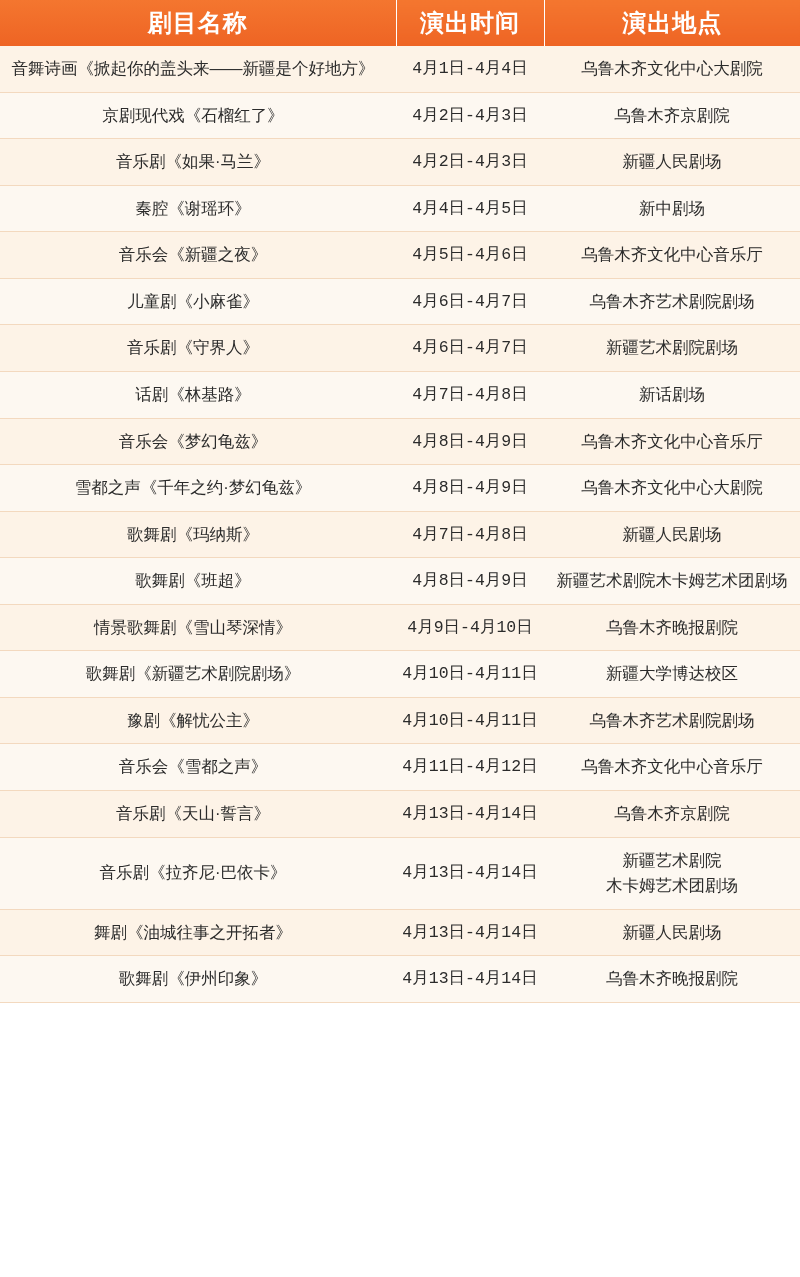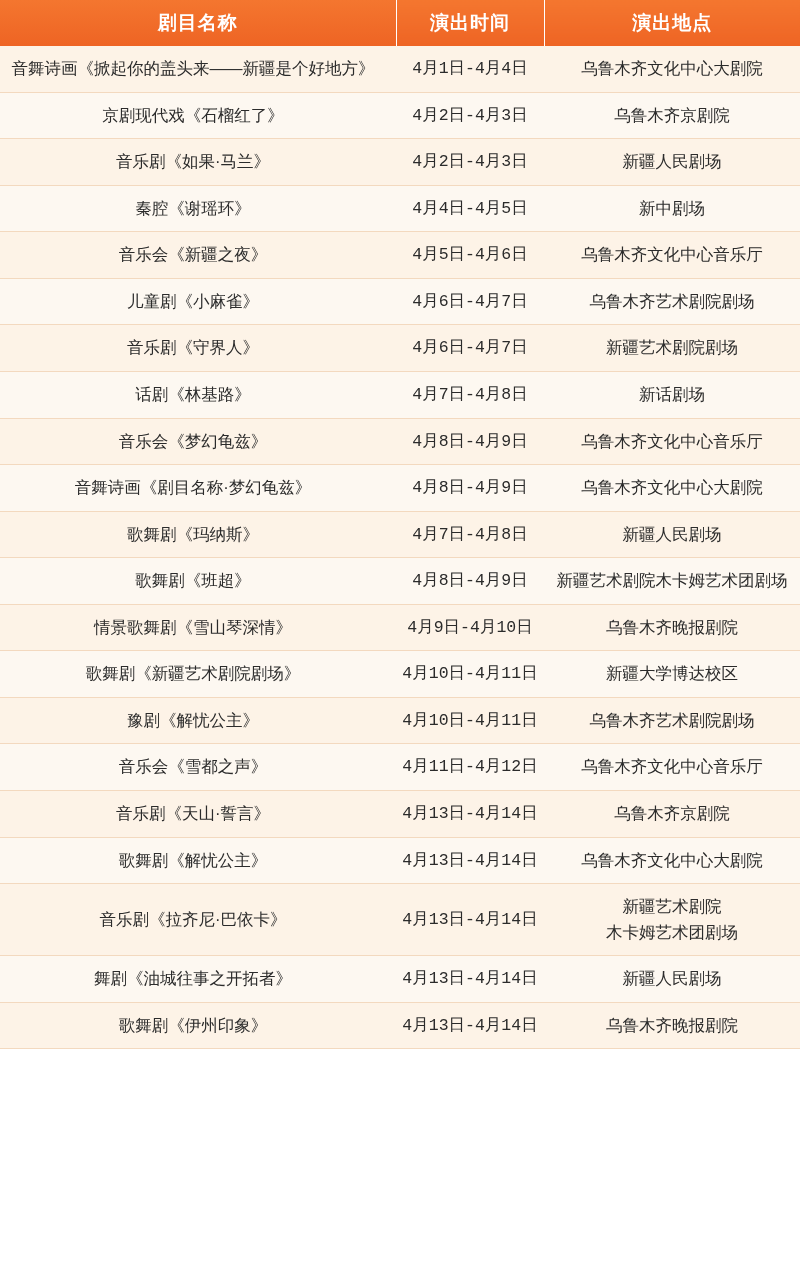--- a/index.html
+++ b/index.html
@@ -17,21 +17,21 @@
     table-layout: fixed;
   }
   .schedule-table col.c-name  { width: 396px; }
   .schedule-table col.c-time  { width: 148px; }
   .schedule-table col.c-venue { width: 256px; }
 
   .schedule-table thead th {
     background: #f06a2a;
     background: linear-gradient(180deg, #f4762f 0%, #ee6424 100%);
     color: #ffffff;
-    font-size: 19px;
+    font-size: 24px;
     font-weight: bold;
     letter-spacing: 1px;
     height: 46px;
     padding: 4px 13px;
     text-align: center;
     border-right: 1px solid #ffffff;
     box-sizing: border-box;
   }
   .schedule-table thead th:last-child {
     border-right: none;
@@ -181,21 +181,21 @@
         </td>
         <td class="col-time">
           <span class="cell-line">4月8日-4月9日</span>
         </td>
         <td class="col-venue">
           <span class="cell-line">乌鲁木齐文化中心音乐厅</span>
         </td>
       </tr>
       <tr>
         <td class="col-name">
-          <span class="cell-line">音舞诗画《剧目名称·梦幻龟兹》</span>
+          <span class="cell-line">雪都之声《千年之约·梦幻龟兹》</span>
         </td>
         <td class="col-time">
           <span class="cell-line">4月8日-4月9日</span>
         </td>
         <td class="col-venue">
           <span class="cell-line">乌鲁木齐文化中心大剧院</span>
         </td>
       </tr>
       <tr>
         <td class="col-name">
@@ -265,31 +265,20 @@
       </tr>
       <tr>
         <td class="col-name">
           <span class="cell-line">音乐剧《天山·誓言》</span>
         </td>
         <td class="col-time">
           <span class="cell-line">4月13日-4月14日</span>
         </td>
         <td class="col-venue">
           <span class="cell-line">乌鲁木齐京剧院</span>
-        </td>
-      </tr>
-      <tr>
-        <td class="col-name">
-          <span class="cell-line">歌舞剧《解忧公主》</span>
-        </td>
-        <td class="col-time">
-          <span class="cell-line">4月13日-4月14日</span>
-        </td>
-        <td class="col-venue">
-          <span class="cell-line">乌鲁木齐文化中心大剧院</span>
         </td>
       </tr>
       <tr>
         <td class="col-name">
           <span class="cell-line">音乐剧《拉齐尼·巴依卡》</span>
         </td>
         <td class="col-time">
           <span class="cell-line">4月13日-4月14日</span>
         </td>
         <td class="col-venue">

